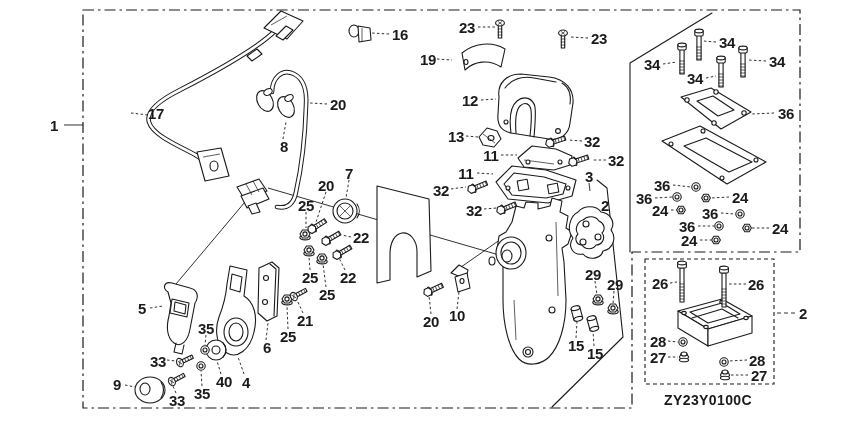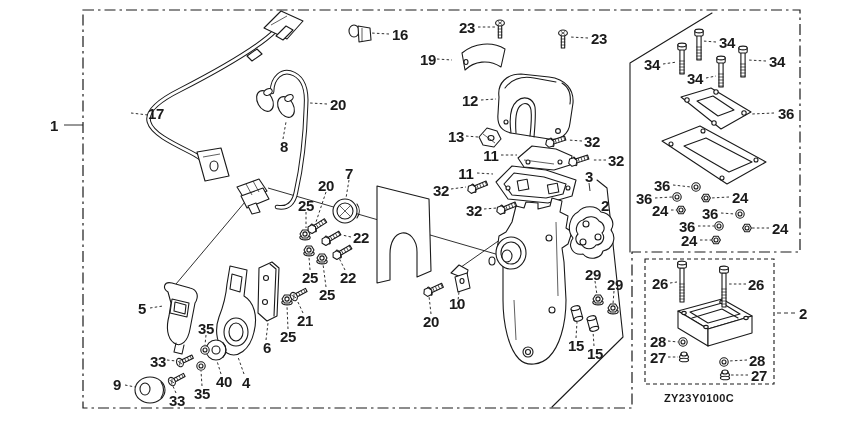--- a/index.html
+++ b/index.html
@@ -4,21 +4,21 @@
 <style>
   html,body{margin:0;padding:0;background:#ffffff;}
   .stage{position:relative;width:850px;height:424px;background:var(--bg,#fff);
          overflow:hidden;font-family:"Liberation Sans",sans-serif;}
   .stage svg{position:absolute;left:0;top:0;}
   #callout-layer{position:absolute;left:0;top:0;width:100%;height:100%;}
   .callout{position:absolute;transform:translate(-50%,-50%);font-weight:bold;
            font-size:15px;line-height:1;color:var(--ink,#1a1a1a);
            letter-spacing:-0.3px;white-space:nowrap;}
   .diagram-code{position:absolute;left:664px;top:392px;font-weight:bold;
-                font-size:11px;letter-spacing:0.4px;color:var(--ink,#1a1a1a);}
+                font-size:14px;letter-spacing:0.4px;color:var(--ink,#1a1a1a);}
   
   .ln{fill:none;stroke:#1a1a1a;stroke-width:1.1;stroke-linejoin:round;stroke-linecap:round;}
   .fw{fill:#ffffff;stroke:#1a1a1a;stroke-width:1.1;stroke-linejoin:round;}
   .ld{stroke:#1a1a1a;stroke-width:0.9;stroke-dasharray:2.5 2.3;}
   .gd{stroke:#1a1a1a;stroke-width:0.9;}
   .bx1{fill:none;stroke:#1a1a1a;stroke-width:1.2;stroke-dasharray:11 4 2.5 4;}
   .bx2{fill:none;stroke:#1a1a1a;stroke-width:1.1;stroke-dasharray:4 3;}
   .cable-o{fill:none;stroke:#1a1a1a;stroke-width:4.6;stroke-linecap:round;}
   .cable-i{fill:none;stroke:#ffffff;stroke-width:2.6;stroke-linecap:round;}
   .thr{stroke:#1a1a1a;stroke-width:0.7;}
@@ -422,21 +422,21 @@
       <div class="callout" style="left: 349px; top: 173px;">7</div>
       <div class="callout" style="left: 326px; top: 185px;">20</div>
       <div class="callout" style="left: 306px; top: 205px;">25</div>
       <div class="callout" style="left: 361px; top: 237px;">22</div>
       <div class="callout" style="left: 310px; top: 277px;">25</div>
       <div class="callout" style="left: 348px; top: 277px;">22</div>
       <div class="callout" style="left: 327px; top: 294px;">25</div>
       <div class="callout" style="left: 305px; top: 320px;">21</div>
       <div class="callout" style="left: 288px; top: 336px;">25</div>
       <div class="callout" style="left: 431px; top: 321px;">20</div>
-      <div class="callout" style="left: 457px; top: 303px; text-align: center;">10</div>
+      <div class="callout" style="left: 457px; top: 315px; text-align: center;">10</div>
       <div class="callout" style="left: 652px; top: 64px;">34</div>
       <div class="callout" style="left: 727px; top: 42px;">34</div>
       <div class="callout" style="left: 695px; top: 78px;">34</div>
       <div class="callout" style="left: 777px; top: 61px;">34</div>
       <div class="callout" style="left: 786px; top: 113px;">36</div>
       <div class="callout" style="left: 662px; top: 185px;">36</div>
       <div class="callout" style="left: 644px; top: 198px;">36</div>
       <div class="callout" style="left: 740px; top: 197px;">24</div>
       <div class="callout" style="left: 660px; top: 210px;">24</div>
       <div class="callout" style="left: 710px; top: 213px;">36</div>

